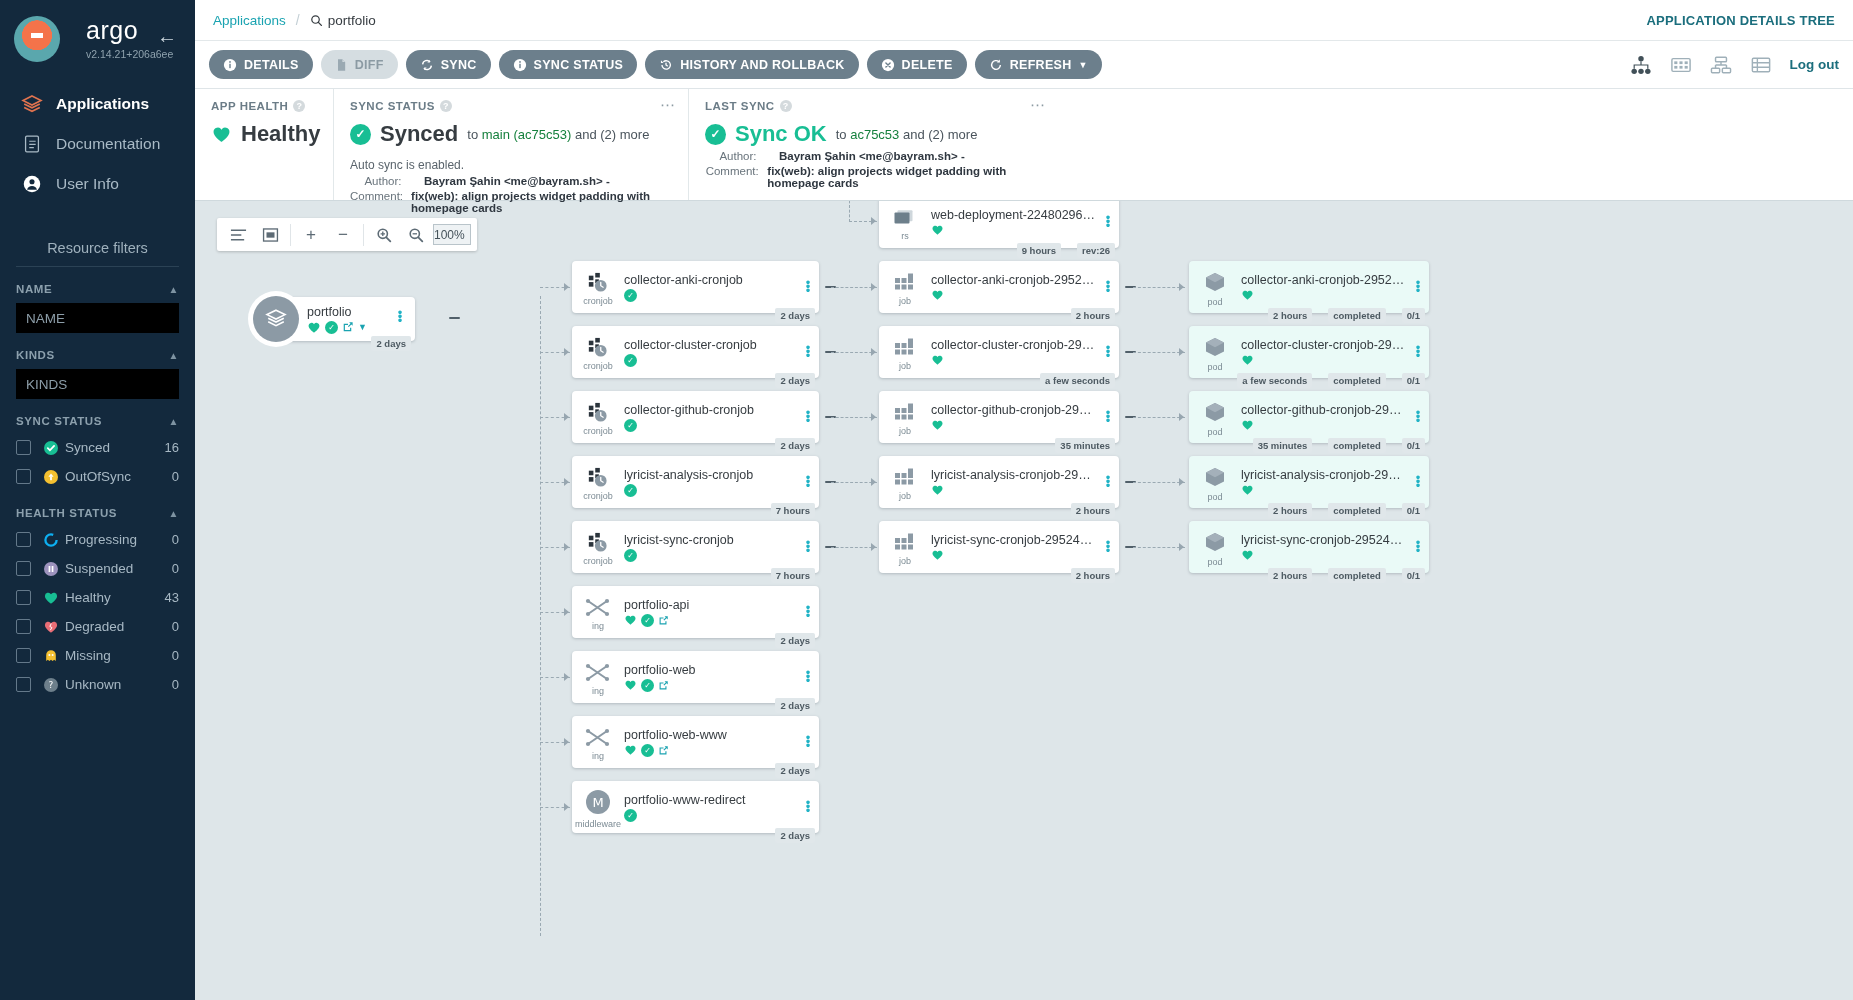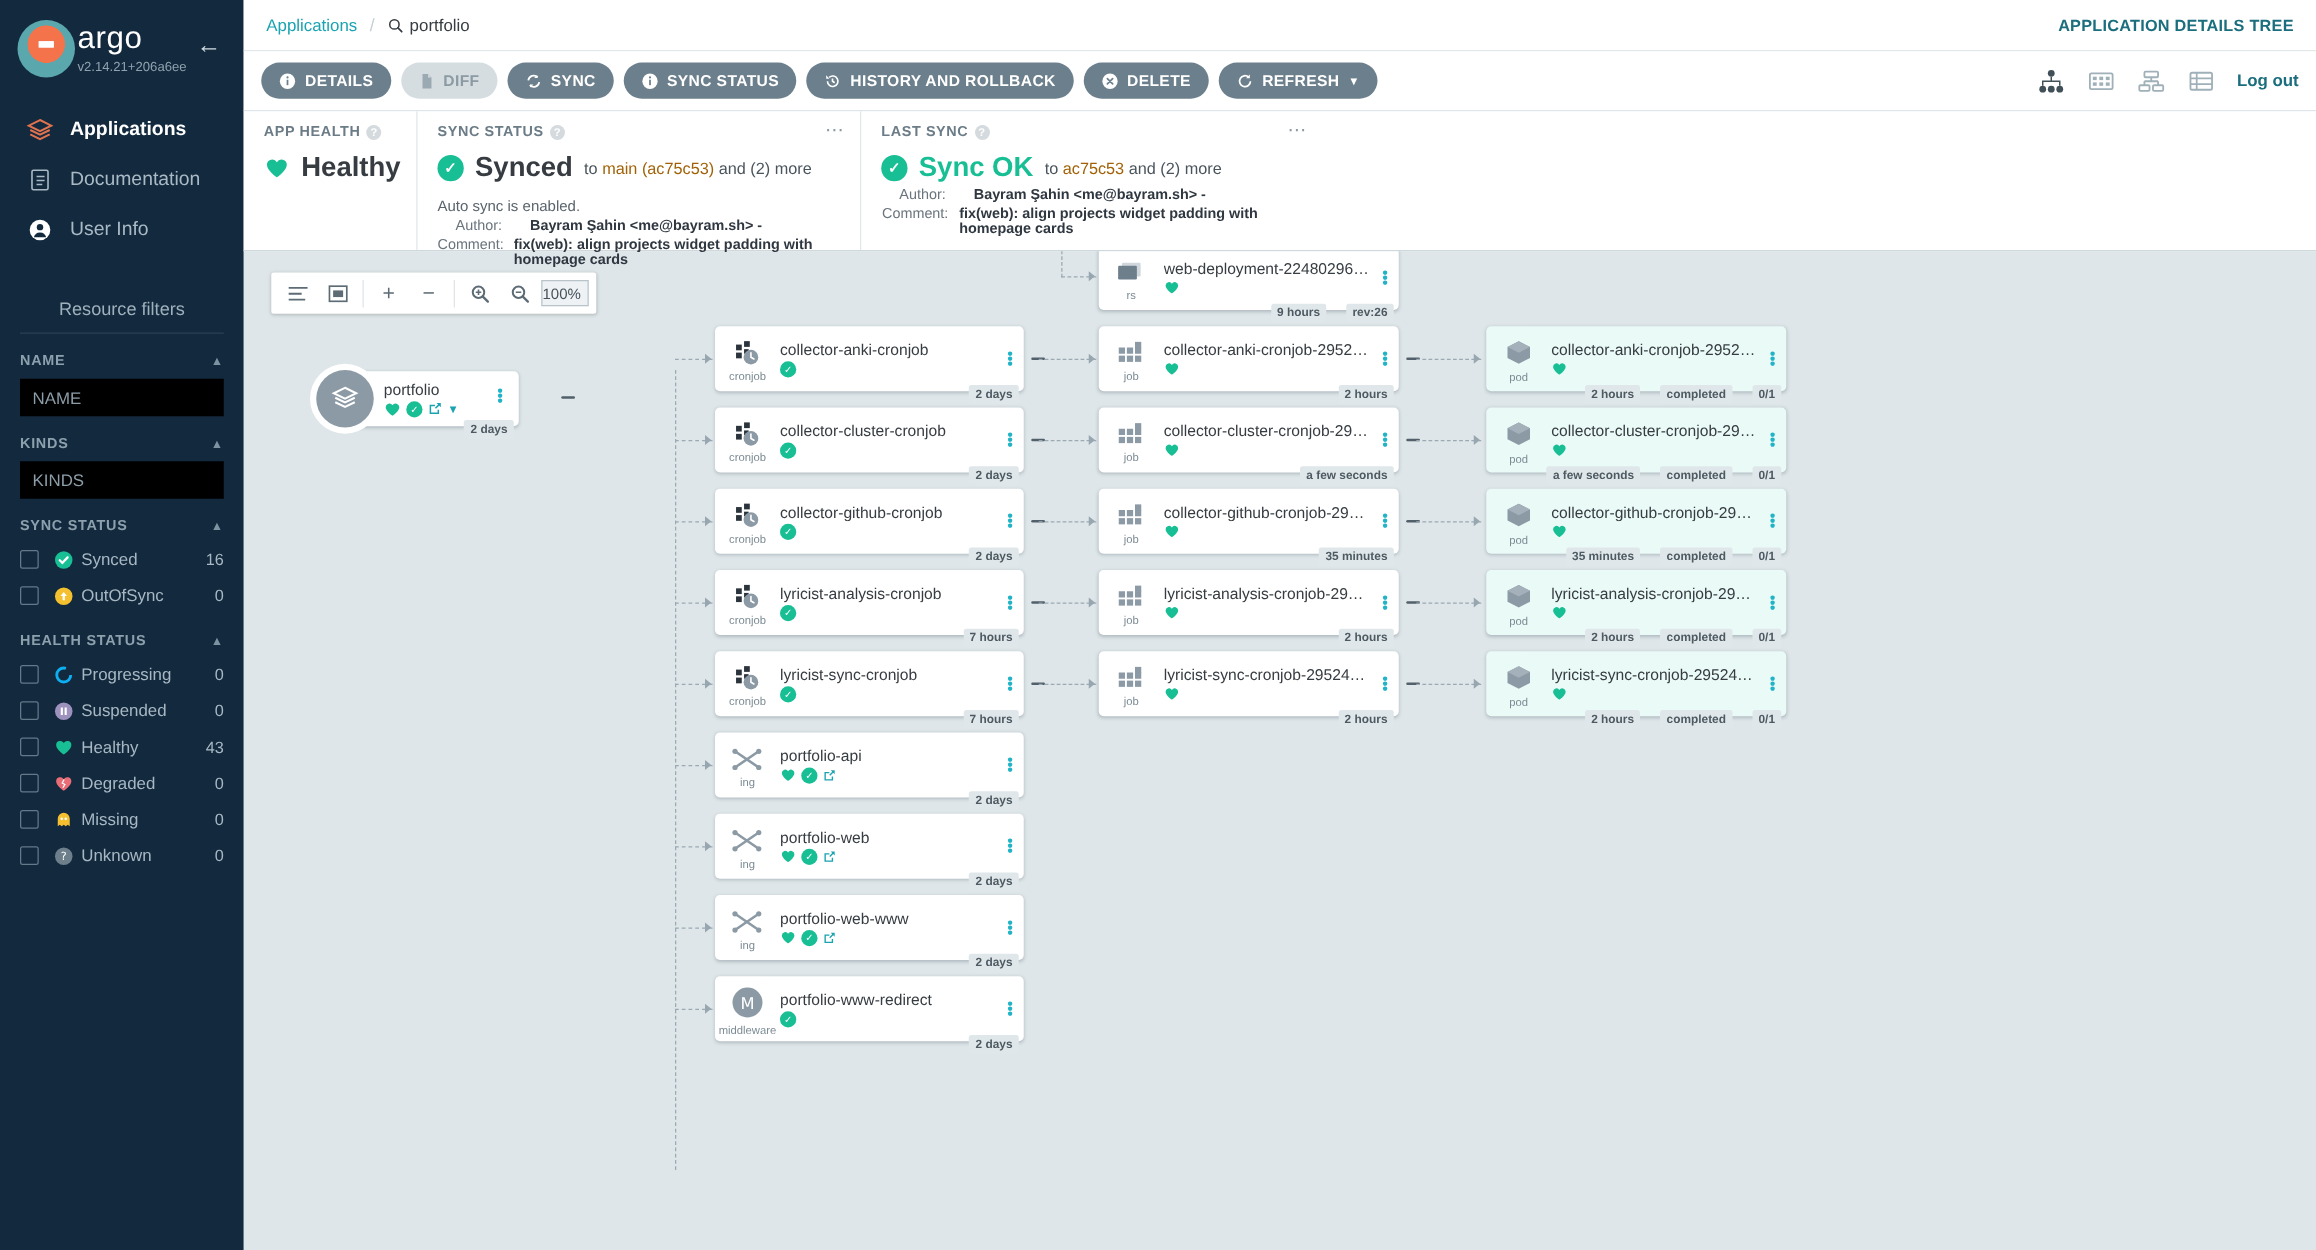--- a/index.html
+++ b/index.html
@@ -22,21 +22,21 @@
   .octo:before {
     content: ""; position: absolute; left: 13px; top: 13px; width: 20px; height: 15px;
     border-radius: 10px 10px 8px 8px; background: #f4734a;
   }
   .octo:after {
     content: ""; position: absolute; left: 17px; top: 17px; width: 12px; height: 5px;
     background:
       radial-gradient(circle 2.4px at 3px 2.5px, #fff 0 100%),
       radial-gradient(circle 2.4px at 9px 2.5px, #fff 0 100%);
   }
-  .brandtext { margin-left: 2px; }
+  .brandtext { margin-left: 26px; }
   .brandtext .logo {
     font-size: 25px; color: #fff; font-weight: 400; letter-spacing: .5px; line-height: 1;
   }
   .brandtext .ver { font-size: 10.5px; color: #8fa2ae; margin-top: 5px; }
   .backarrow {
     position: absolute; right: 14px; top: 28px; width: 24px; height: 18px;
     color: #cfd9e0; font-size: 20px; line-height: 16px; cursor: pointer;
   }
   .navlist { margin-top: 22px; }
   .navitem {
@@ -110,21 +110,21 @@
     display: flex; align-items: center; gap: 5px;
   }
   .qmark {
     width: 12px; height: 12px; border-radius: 50%; background: #d4dadd; color: #fff;
     font-size: 9px; display: flex; align-items: center; justify-content: center; font-weight: bold;
   }
   .sbig { display: flex; align-items: center; gap: 9px; margin-top: 9px; }
   .sbig .txt { font-size: 22px; color: #363c41; font-weight: bold; }
   .sbig .txt.green { color: #18be94; }
   .sbig .sub { font-size: 13px; color: #4a545c; }
-  .sbig .sub a { color: #a16207; text-decoration: none; }
+  .sbig .sub a { color: #15803d; text-decoration: none; }
   .smallnote { font-size: 12px; color: #5a646c; margin-top: 11px; }
   .kvrow { display: flex; font-size: 11.5px; margin-top: 3px; }
   .kvkey { color: #69747c; width: 66px; text-align: center; margin-right: 8px; }
   .kvval { color: #2f3740; font-weight: bold; }
   .dots3 {
     position: absolute; right: 12px; top: 12px; color: #8c9aa2; font-size: 15px;
     letter-spacing: 1px; cursor: pointer; line-height: 8px;
   }
   
   .heart { color: #18be94; font-size: 19px; line-height: 1; }

